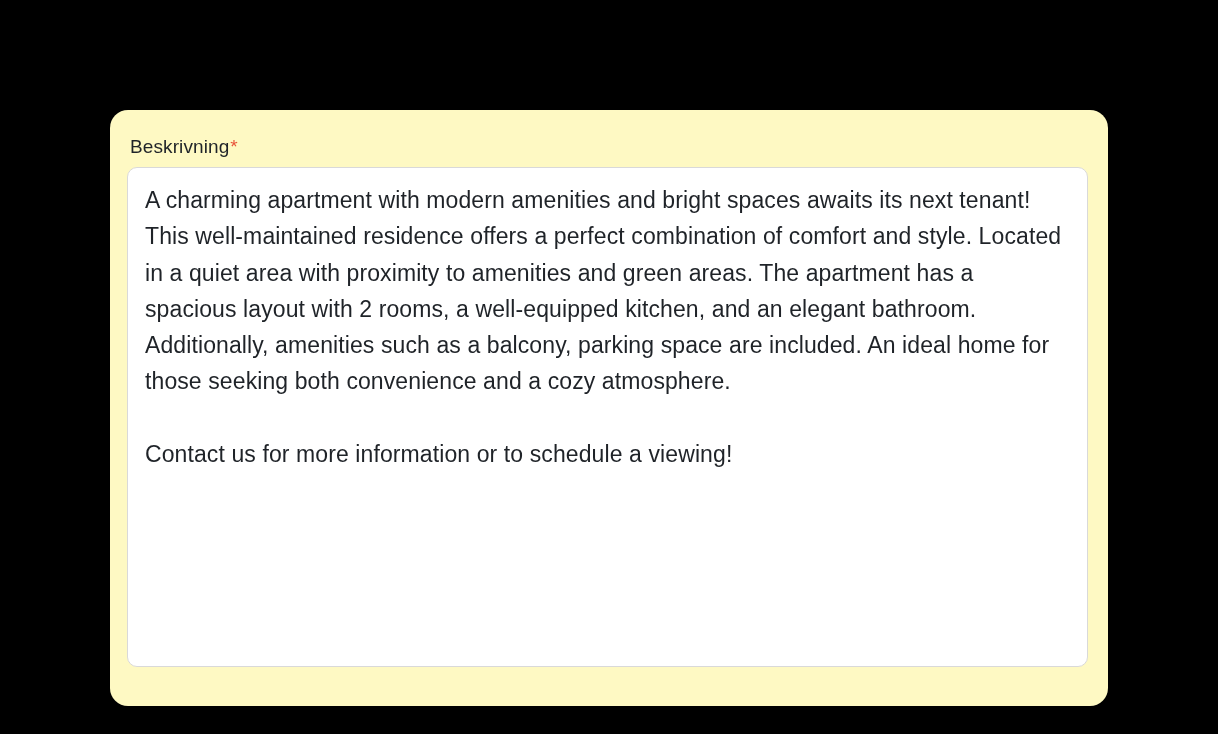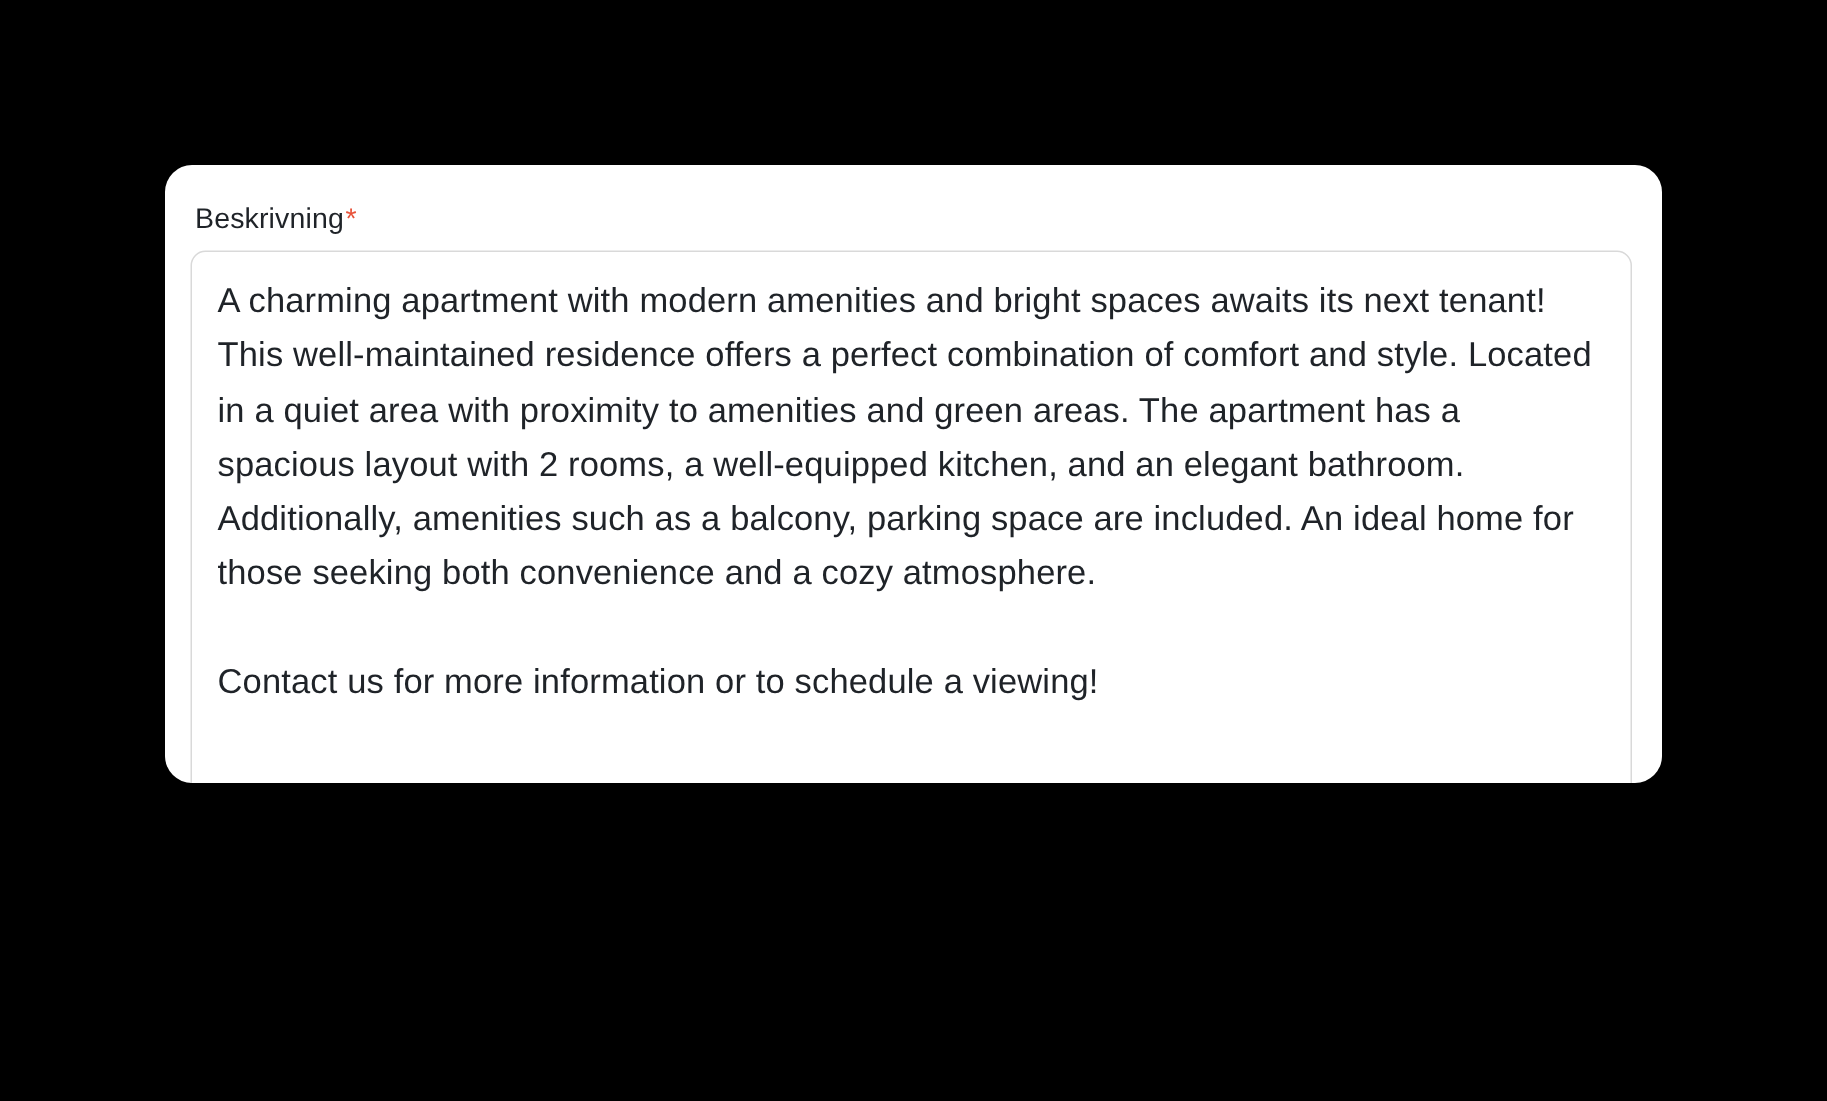--- a/index.html
+++ b/index.html
@@ -14,22 +14,22 @@
     position: relative;
     width: 1218px;
     height: 734px;
     background: #000000;
   }
   .card {
     position: absolute;
     left: 110px;
     top: 110px;
     width: 998px;
-    height: 412px;
-    background: #ffffff;
+    height: 596px;
+    background: #fef9c3;
     border-radius: 18px;
     overflow: hidden;
     padding: 26px 20px 0 17px;
   }
   .field-label {
     display: block;
     margin: 0 0 10px 3px;
     font-size: 19px;
     line-height: 21px;
     color: #1f2328;

